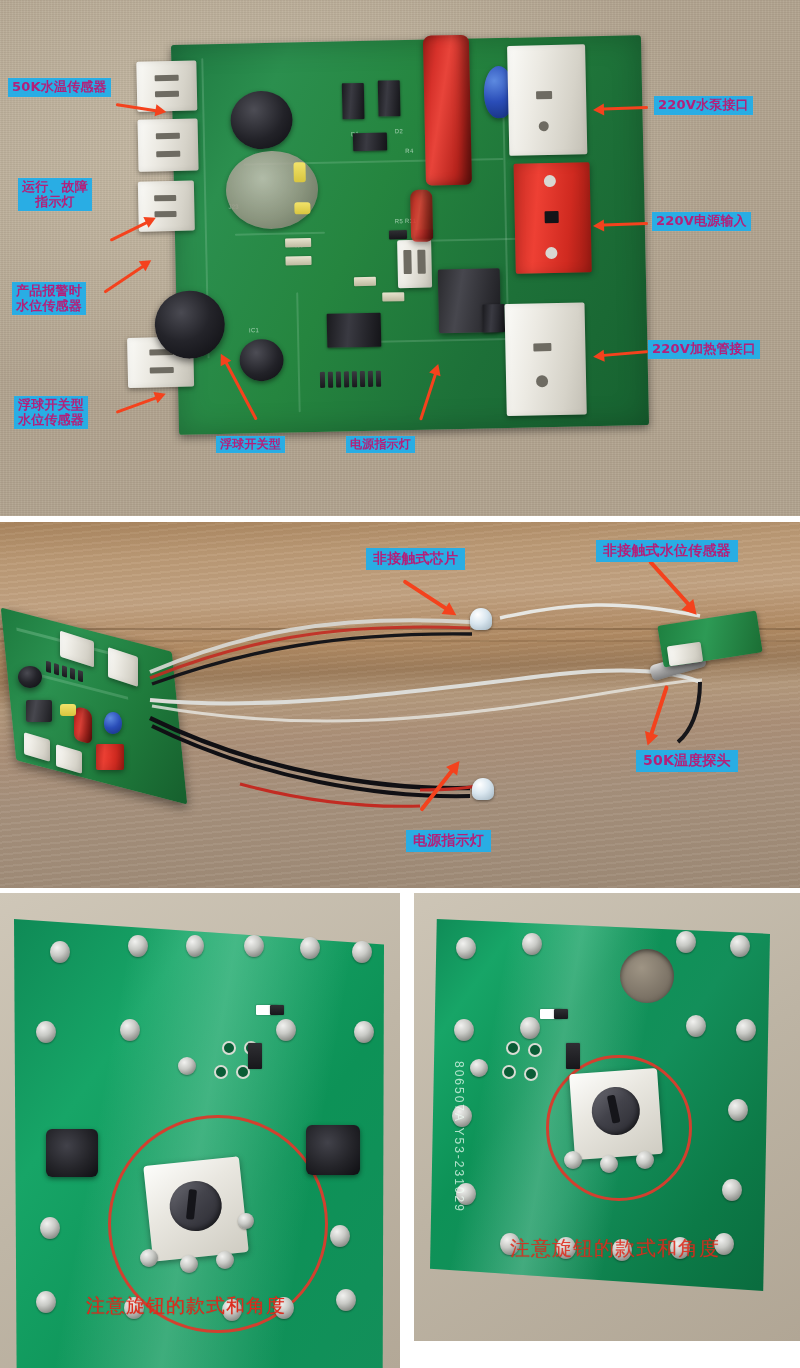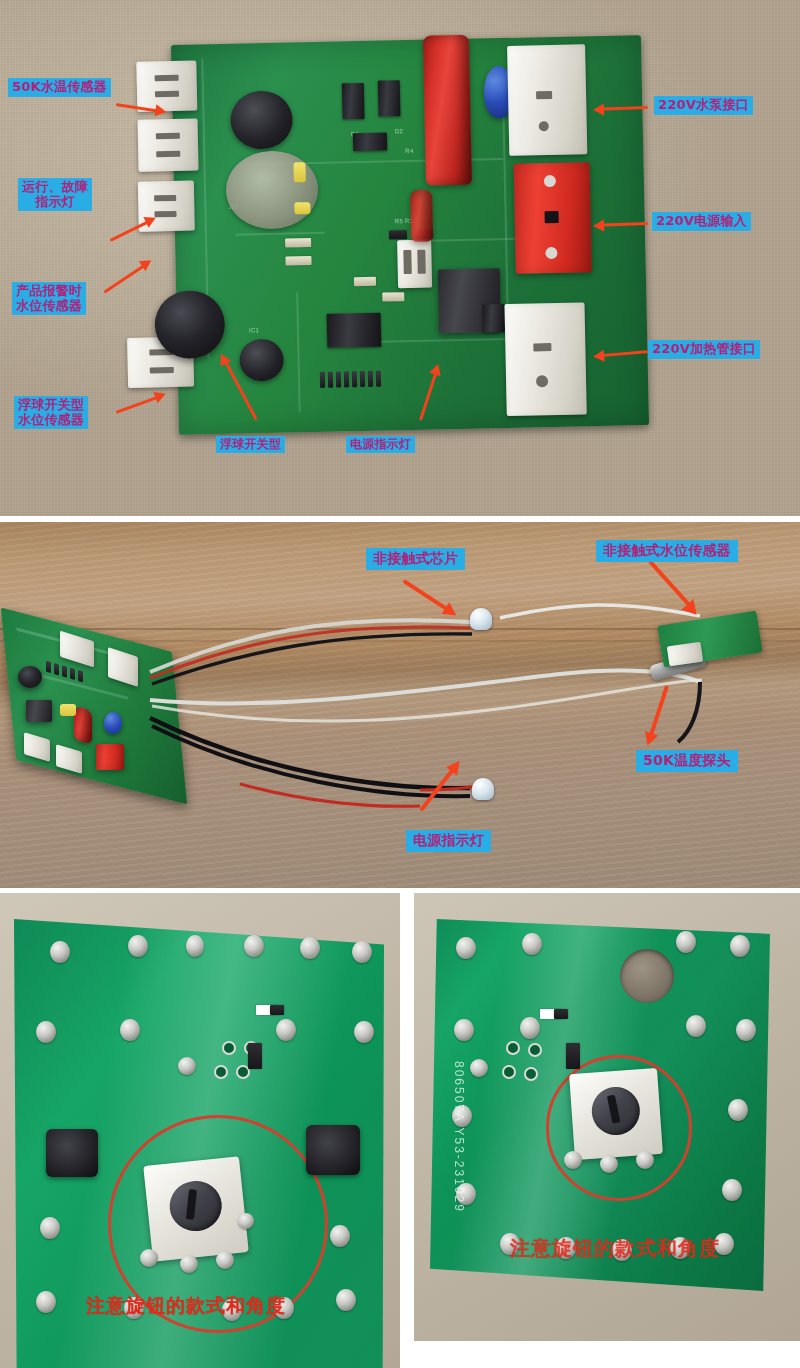--- a/index.html
+++ b/index.html
@@ -314,21 +314,21 @@
     position: absolute;
     color: rgba(240,255,245,.72);
     font-size: 11px;
     font-family: "Liberation Sans", sans-serif;
     letter-spacing: 1.5px;
     white-space: nowrap;
   }
   .red-note {
     position: absolute;
     color: #e02b1c;
-    font-weight: bold;
+    font-weight: normal;
     font-size: 19px;
     letter-spacing: 1px;
     white-space: nowrap;
     font-family: "DejaVu Sans", sans-serif;
     text-shadow: 0 0 1px rgba(180,20,10,.5);
   }
   .red-note.overlay { opacity: .88; }
   .gap-white {
     position: absolute;
     background: #ffffff;

